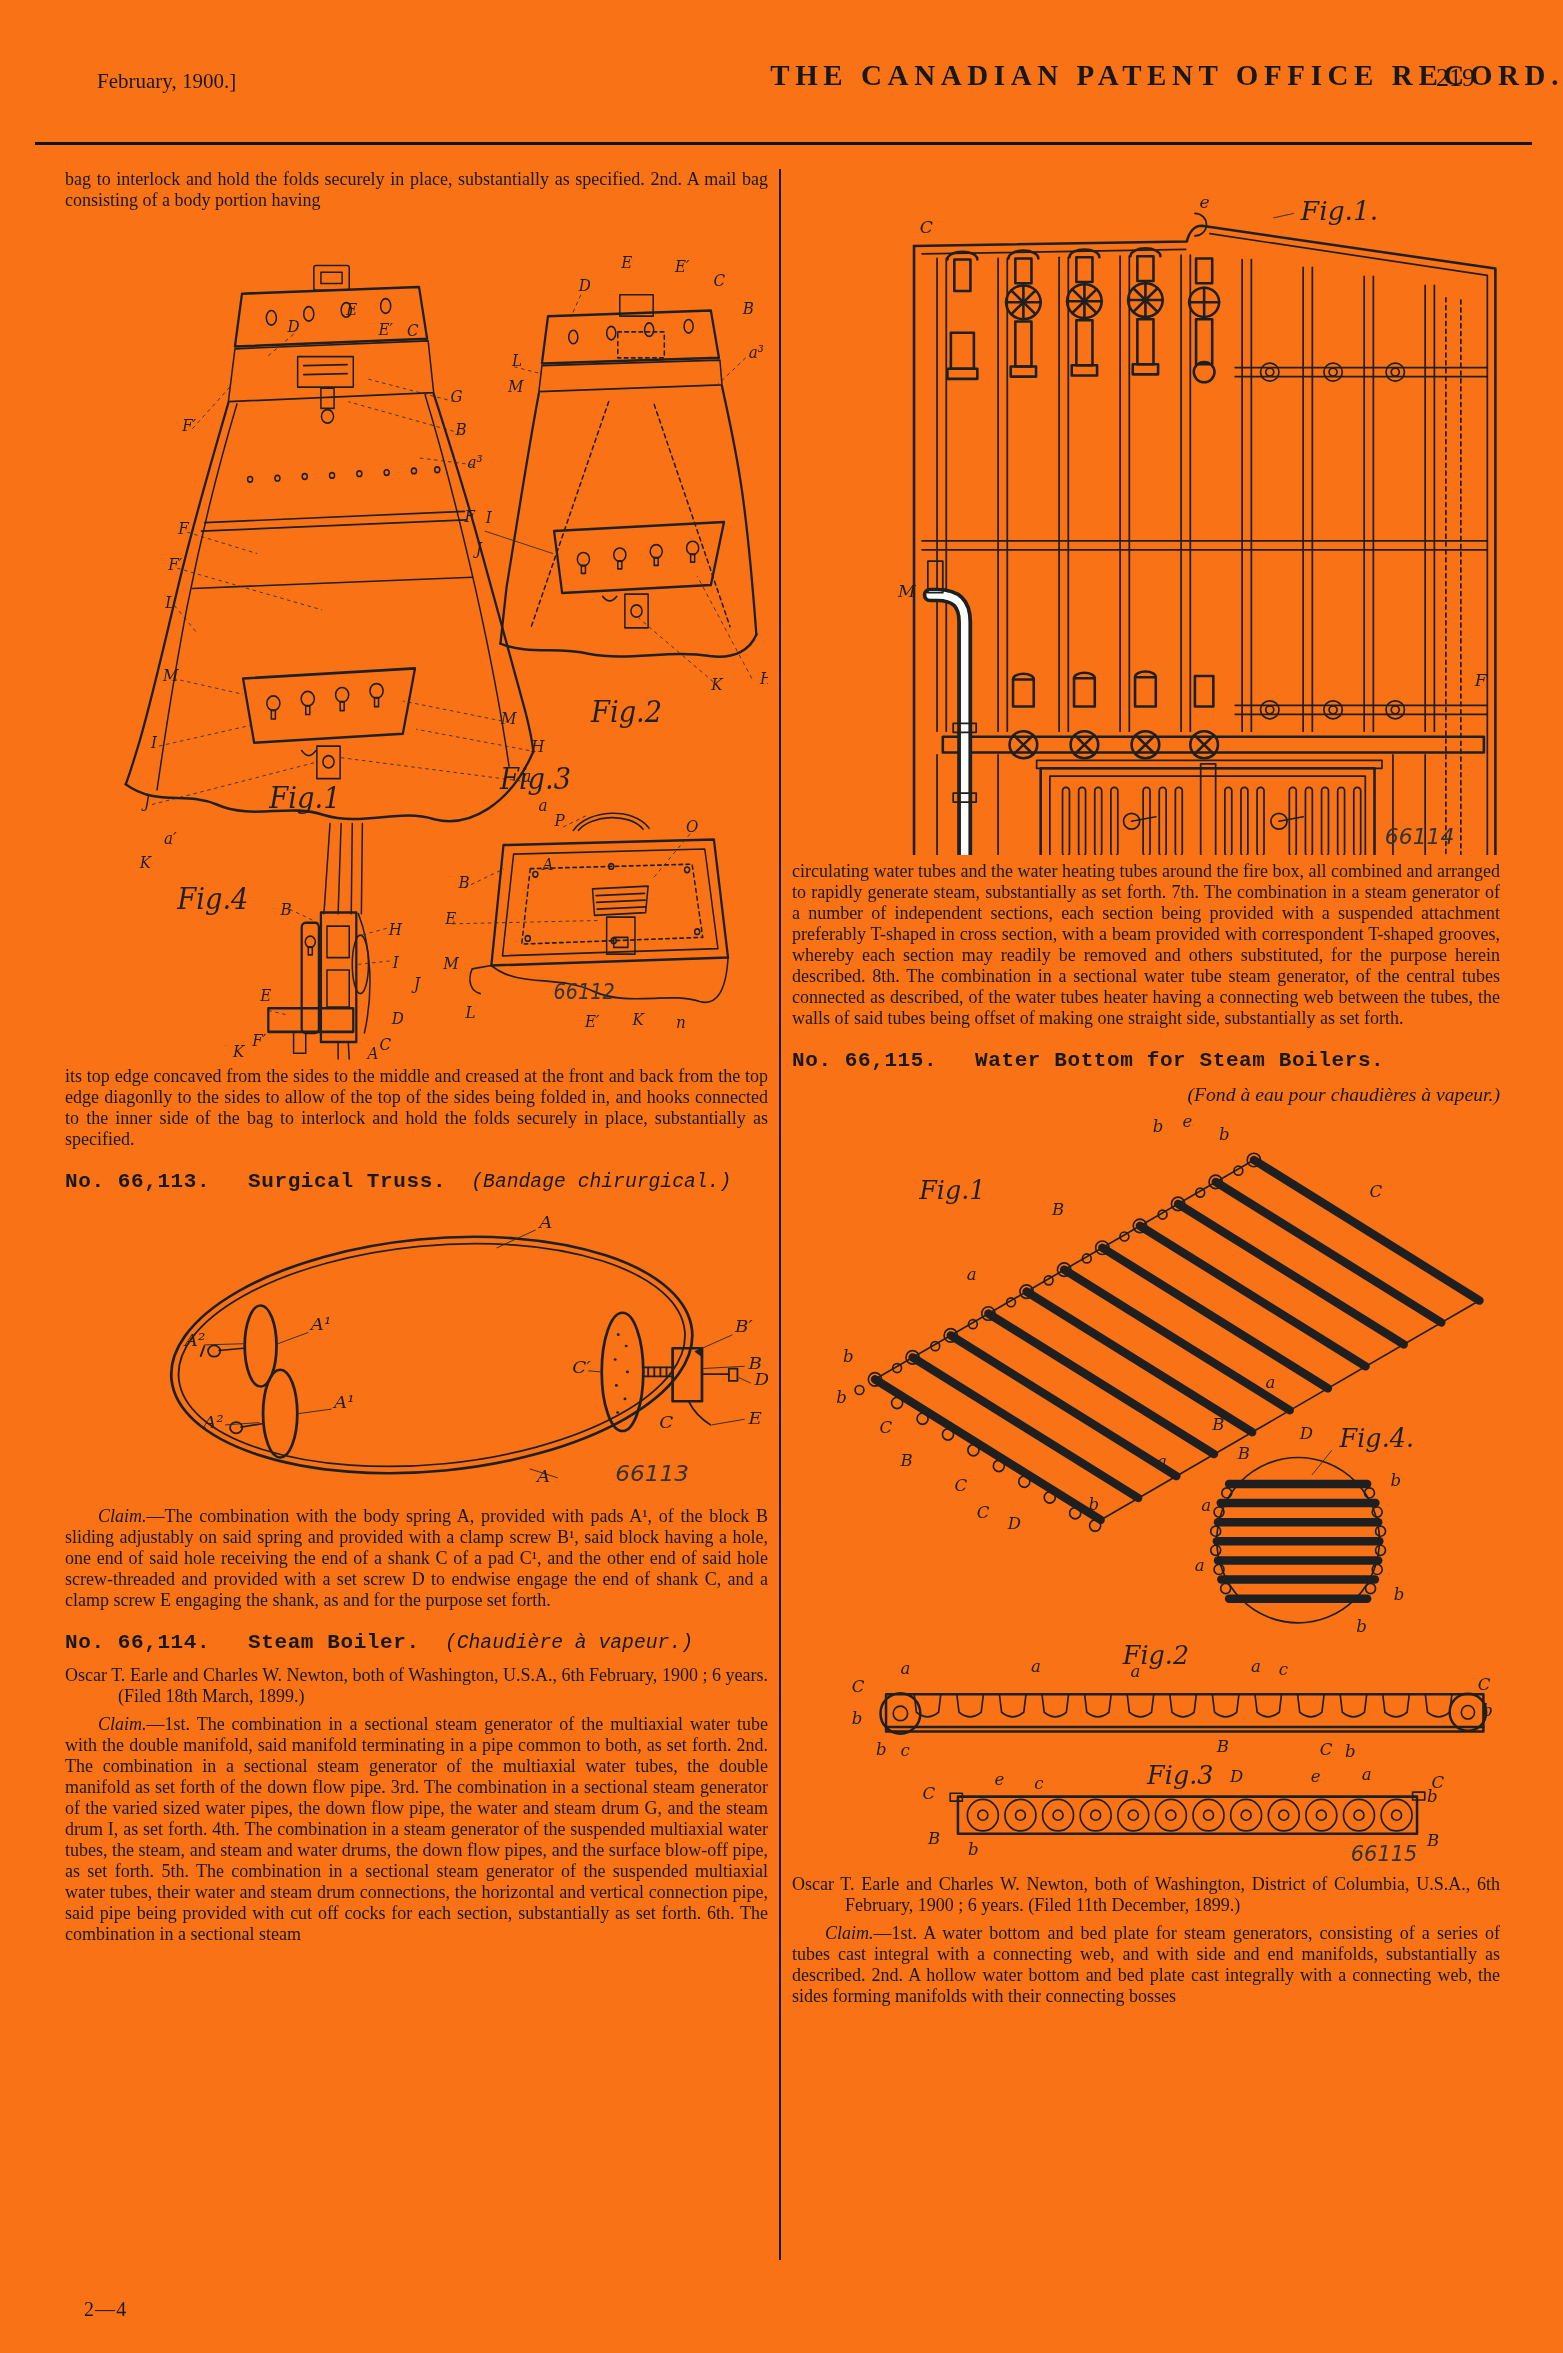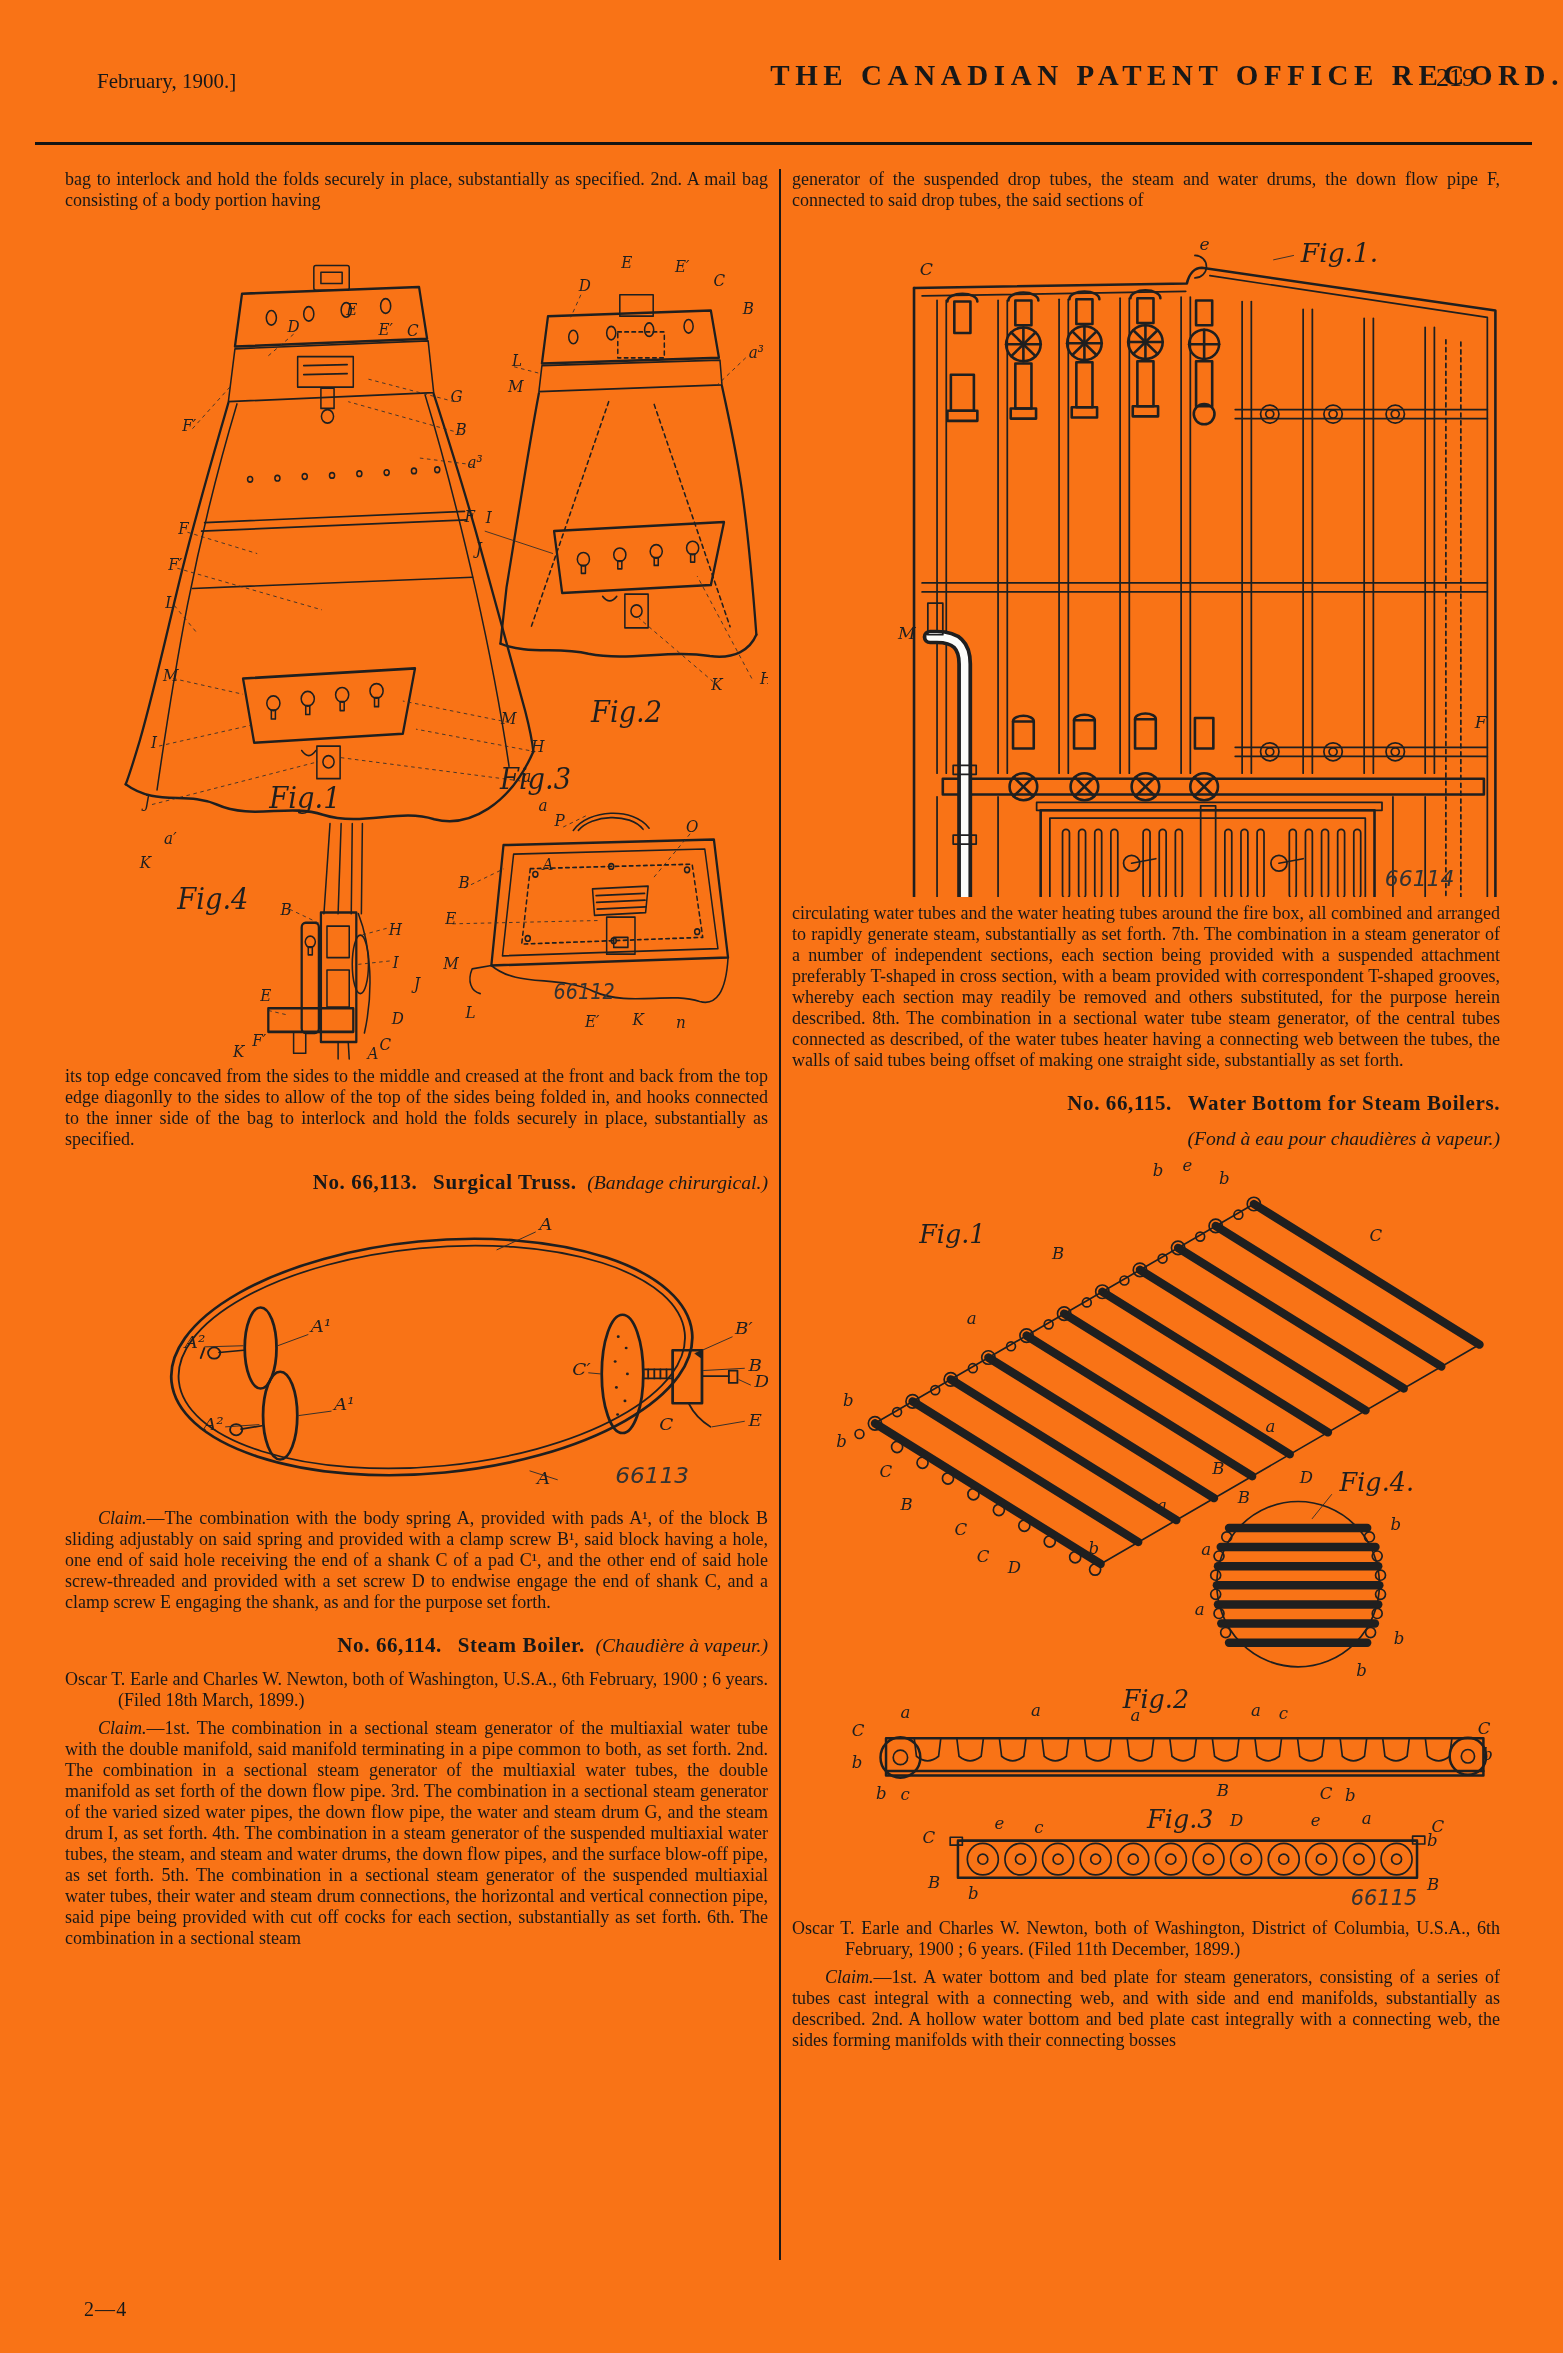--- a/index.html
+++ b/index.html
@@ -15,21 +15,21 @@
   .divider{position:absolute;left:779px;top:169px;width:1.7px;height:2091px;background:#191919;}
   
   .col{position:absolute;top:169px;}
   .col-left{left:65px;width:703px;}
   .col-right{left:792px;width:708px;}
   p{margin:0;text-align:justify;font-size:18px;line-height:21px;}
   .indent{text-indent:33px;}
   .inventor{padding-left:53px;text-indent:-53px;margin-top:9px;}
   .claim{margin-top:6.8px;}
   .claim-label{font-style:italic;}
-  .patent-heading{margin:20px 0 11.3px 0;font-size:21px;text-align:right;}
+  .patent-heading{margin:20px 0 11.3px 0;font-size:21px;text-align:left;font-family:Liberation Mono, monospace;}
   .patent-heading b{font-weight:bold;letter-spacing:0.6px;}
   .patent-heading .fr{font-style:italic;font-weight:normal;font-size:19.7px;}
   .fr-center{text-align:right;font-style:italic;font-size:19.7px;margin:2.3px 0 9px 0;}
   .figure{position:relative;margin:4.5px 0;}
   .footer-mark{position:absolute;left:84px;top:2250px;font-size:20px;letter-spacing:1.1px;margin-top:48px;}
   
   .fs{stroke:#1f1f1f;fill:none;stroke-width:3;stroke-linecap:round;stroke-linejoin:round;}
   .fs4{stroke:#1f1f1f;fill:none;stroke-width:4.5;stroke-linecap:round;stroke-linejoin:round;}
   .tube{stroke:#1f1f1f;fill:none;stroke-width:15;stroke-linecap:round;}
   .pipe-d{stroke:#1f1f1f;fill:none;stroke-width:26;stroke-linecap:round;stroke-linejoin:round;}
@@ -330,21 +330,20 @@
     </div>
 
     <p class="inventor">Oscar T. Earle and Charles W. Newton, both of Washington, U.S.A., 6th February, 1900 ; 6 years.  (Filed 18th March, 1899.)</p>
 
     <p class="claim indent"><i class="claim-label">Claim.</i><span>—1st. The combination in a sectional steam generator of the multiaxial water tube with the double manifold, said manifold terminating in a pipe common to both, as set forth.  2nd. The combination in a sectional steam generator of the multiaxial water tubes, the double manifold as set forth of the down flow pipe.  3rd. The combination in a sectional steam generator of the varied sized water pipes, the down flow pipe, the water and steam drum G, and the steam drum I, as set forth.  4th. The combination in a steam generator of the suspended multiaxial water tubes, the steam, and steam and water drums, the down flow pipes, and the surface blow-off pipe, as set forth.  5th. The combination in a sectional steam generator of the suspended multiaxial water tubes, their water and steam drum connections, the horizontal and vertical connection pipe, said pipe being provided with cut off cocks for each section, substantially as set forth.  6th. The combination in a sectional steam</span></p>
 
   </div>
 
   <div class="col col-right">
 
-    <p>generator of the suspended drop tubes, the steam and water drums, the down flow pipe F, connected to said drop tubes, the said sections of</p>
 
     <div class="figure">
       <svg viewBox="0 0 1230 1210" width="708" height="681" preserveAspectRatio="none">
         <path class="fs4" d="M212 128 L686 120 C690 102 700 92 712 92 L1222 168 L1222 1532"></path>
         <path class="fs4" d="M212 128 L212 1532"></path>
         <path class="fs" d="M226 142 L684 134"></path>
         <path class="fs" d="M726 106 L1208 180 L1208 1518"></path>
         <path class="fs" d="M700 70 a20 20 0 0 1 0 40"></path>
 
         <g class="fs">

